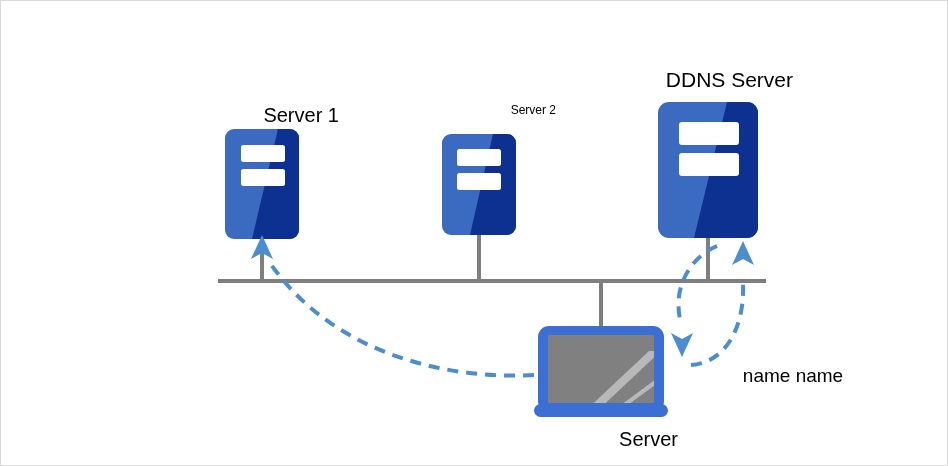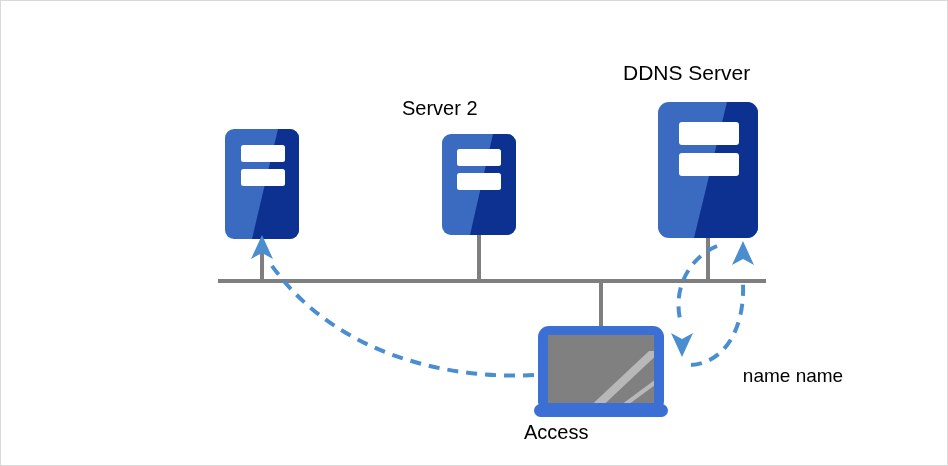--- a/index.html
+++ b/index.html
@@ -22,36 +22,37 @@
   #diagram-svg {
     position: absolute;
     left: 0;
     top: 0;
     width: 948px;
     height: 466px;
   }
   .node-label {
     position: absolute;
     color: #000000;
-    text-align: left;
+    text-align: right;
     white-space: nowrap;
     line-height: 1.15;
     user-select: none;
+    margin-top: 7px;
   }
   #label-server1 {
     left: 184px;
     top: 96px;
     width: 154px;
     font-size: 20px;
   }
   #label-server2 {
     left: 401px;
     top: 96px;
     width: 154px;
-    font-size: 20px;
+    font-size: 12px;
   }
   #label-ddns {
     left: 622px;
     top: 60px;
     width: 170px;
     font-size: 21px;
   }
   #label-client {
     left: 523px;
     top: 420px;
@@ -151,24 +152,25 @@
       <polygon points="681,356 670,332, 681,338 692,332" fill="#4a8ed0"></polygon>
     </g>
 
     <g>
       <path d="M 690 364 C 722 362, 744 330, 742 282" fill="none" stroke="#4a8ed0" stroke-width="4" stroke-dasharray="11 8" stroke-linecap="butt"></path>
       <polygon points="742,240 753,264 742,258 731,264" fill="#4a8ed0"></polygon>
     </g>
 
   </svg>
 
+  <div class="node-label" id="label-server1">Server 1</div>
 
   <div class="node-label" id="label-server2">Server 2</div>
 
   <div class="node-label" id="label-ddns">DDNS Server</div>
 
-  <div class="node-label" id="label-client">Access</div>
+  <div class="node-label" id="label-client">Server</div>
 
   <div id="label-access">
     <span class="access-line">name name</span>
   </div>
 
 </div>
 
 </body></html>

